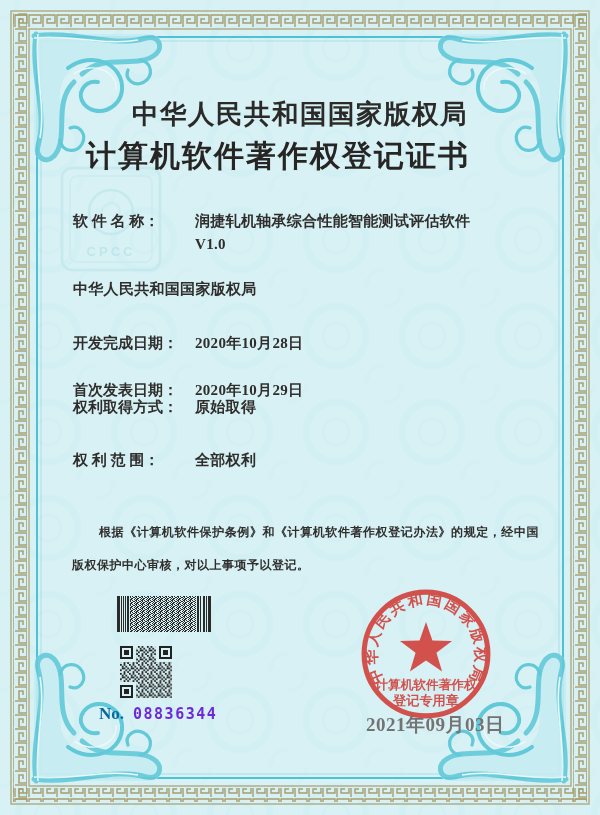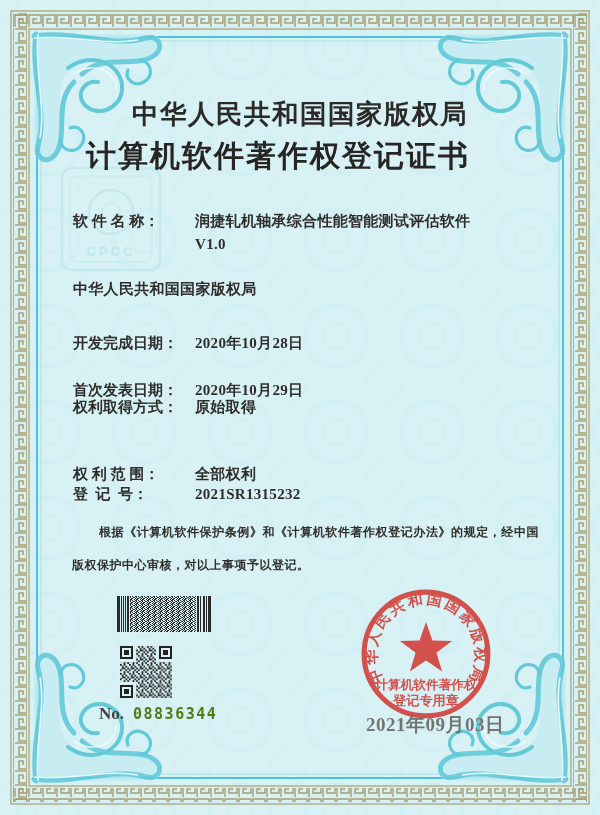--- a/index.html
+++ b/index.html
@@ -23,35 +23,35 @@
   .certno{
     position:absolute;top:180px;right:72px;
     font-size:13.5px;font-weight:bold;letter-spacing:0.5px;
   }
   .certno .gap{display:inline-block;width:14px;}
 
   .row{position:absolute;left:73px;display:flex;font-size:15px;font-weight:bold;line-height:23px;}
   .row .lab{width:122px;flex:none;white-space:pre;}
   .row .val{letter-spacing:0.3px;}
   .r1{top:210px;} .r2{top:278px;} .r3{top:332px;} .r4{top:379px;}
-  .r5{top:396px;} .r6{top:449px;margin-top:14px;} .r7{top:483px;}
+  .r5{top:396px;} .r6{top:449px;} .r7{top:483px;}
 
   .statement{
     position:absolute;top:516px;left:72px;width:467px;
     font-size:12px;font-weight:bold;line-height:33px;
     text-align:justify;text-indent:27px;letter-spacing:0.5px;
   }
 
   #barcode{position:absolute;left:117px;top:596px;}
   #qrcode{position:absolute;left:120px;top:646px;}
 
   .no-line{position:absolute;left:99px;top:704px;display:flex;align-items:baseline;}
-  .no-prefix{font-size:17px;font-weight:bold;color:#404040;}
+  .no-prefix{font-size:17px;font-weight:bold;color:#0369a1;}
   .no-digits{font-family:"DejaVu Sans Mono",monospace;font-size:15px;font-weight:bold;
-    color:#4d7c0f;margin-left:9px;letter-spacing:1.5px;}
+    color:#6d28d9;margin-left:9px;letter-spacing:1.5px;}
 
   #seal{position:absolute;left:357px;top:585px;z-index:3;mix-blend-mode:multiply;opacity:0.9;}
   .seal-date{
     position:absolute;left:366px;top:712px;z-index:4;
     font-size:19px;font-weight:bold;letter-spacing:0.5px;color:#737373;
   }
 </style>
 </head>
 <body>
 
@@ -163,24 +163,20 @@
     <span class="lab">首次发表日期：</span>
     <span class="val">2020年10月29日</span>
   </div>
   <div class="row r5">
     <span class="lab">权利取得方式：</span>
     <span class="val">原始取得</span>
   </div>
   <div class="row r6">
     <span class="lab">权 利 范 围：</span>
     <span class="val">全部权利</span>
-  </div>
-  <div class="row r7">
-    <span class="lab">登  记  号：</span>
-    <span class="val">2021SR1315232</span>
   </div>
 
   <div class="statement">根据《计算机软件保护条例》和《计算机软件著作权登记办法》的规定，经中国版权保护中心审核，对以上事项予以登记。</div>
 
   <svg id="barcode" width="94" height="36" viewBox="0 0 94 36" xmlns="http://www.w3.org/2000/svg" shape-rendering="crispEdges">
     <rect x="0" y="0" width="2.5" height="36" fill="#2a2a2a"></rect>
     <rect x="3.5" y="0" width="1" height="36" fill="#2a2a2a"></rect>
     <rect x="5.5" y="0" width="1.5" height="36" fill="#2a2a2a"></rect>
     <rect x="8" y="0" width="1" height="36" fill="#2a2a2a"></rect>
     <rect x="10" y="0" width="2" height="36" fill="#2a2a2a"></rect>

